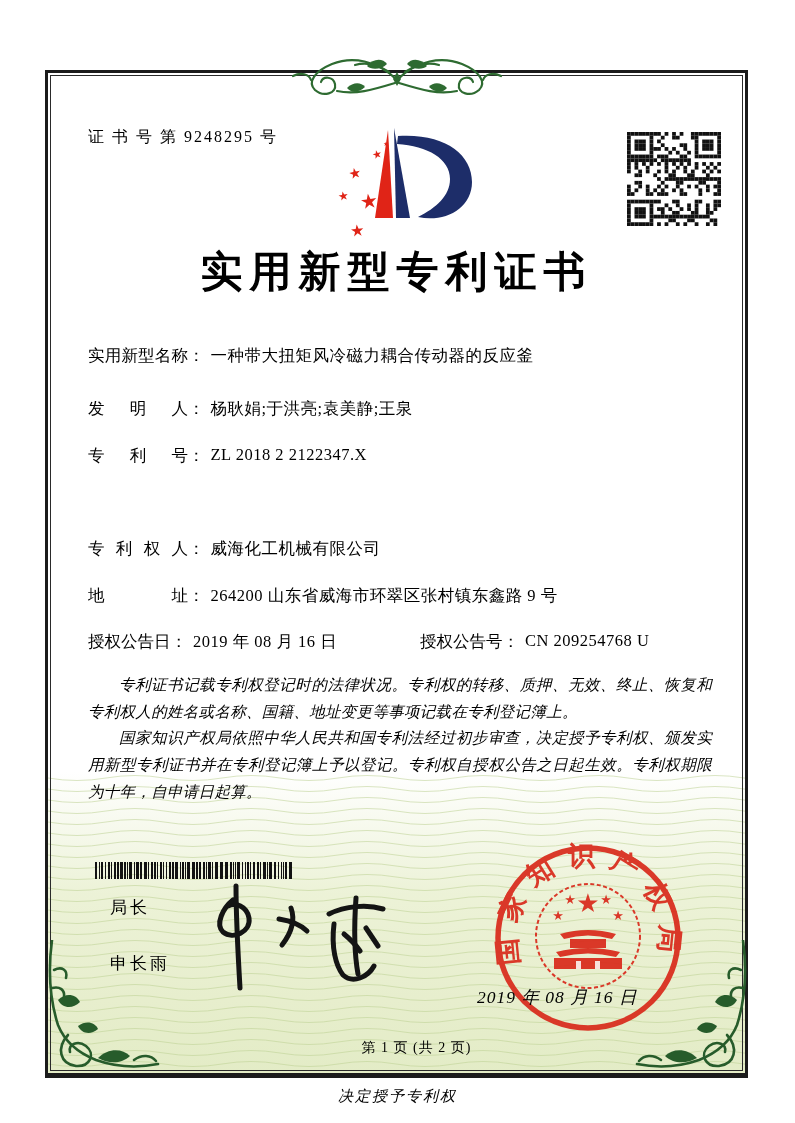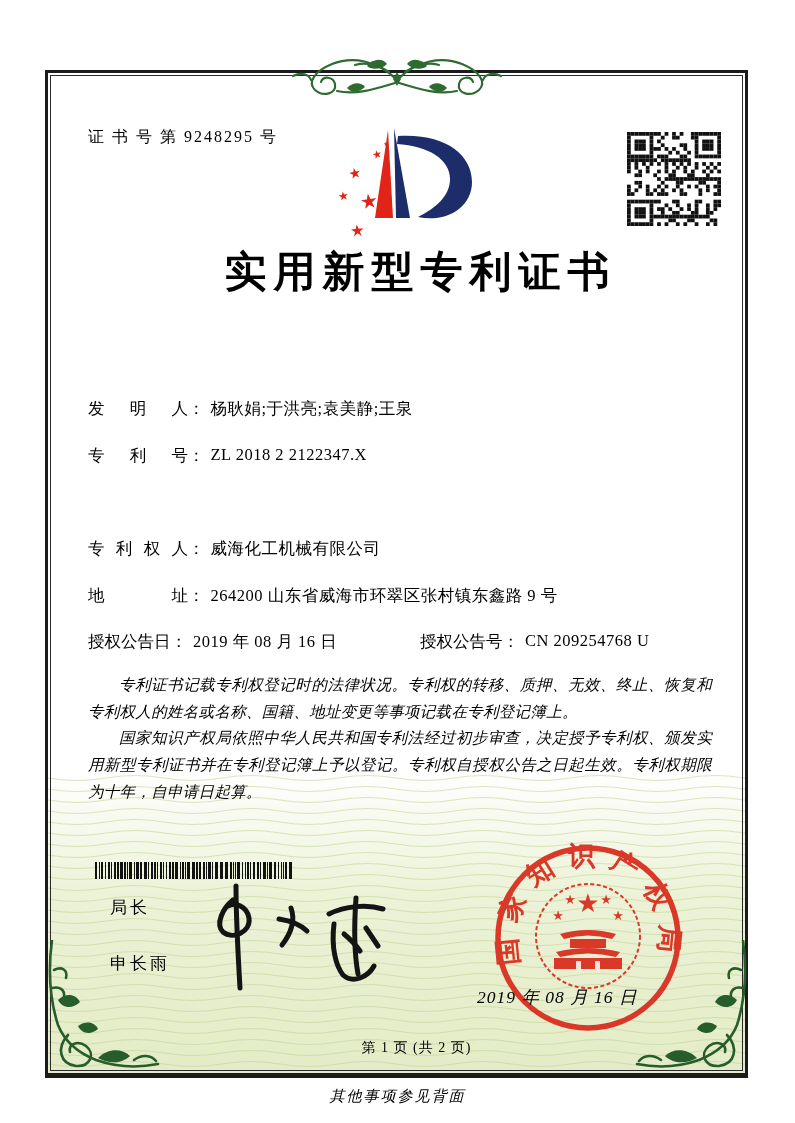--- a/index.html
+++ b/index.html
@@ -14,21 +14,21 @@
   
   .green-zone{position:absolute;left:48px;top:772px;width:697px;height:303px;z-index:1;
     background:linear-gradient(to bottom,rgba(235,241,212,0) 0%,rgba(233,240,208,0.85) 40%,#e7eecd 75%,#e3ecc6 100%);}
   .green-zone svg{position:absolute;left:0;top:0;width:100%;height:100%;}
 
   .abs{position:absolute;z-index:4;}
 
   .cert-no{left:88px;top:127px;font-size:16px;letter-spacing:2px;}
 
   .title{left:45px;top:244px;width:703px;text-align:center;font-size:42px;font-weight:bold;
-         letter-spacing:7px;padding-left:24px;}
+         letter-spacing:7px;}
 
   .frow{left:88px;width:640px;font-size:16.5px;white-space:nowrap;}
   .flabel{display:inline-block;width:100px;text-align:justify;text-align-last:justify;vertical-align:top;}
   .fcolon{display:inline-block;vertical-align:top;}
   .fvalue{display:inline-block;margin-left:6px;vertical-align:top;letter-spacing:0.5px;}
   .gpair1{display:inline-block;width:332px;}
 
   .paras{left:88px;top:672px;width:624px;font-size:15.5px;line-height:1.72;text-align:justify;
          font-style:italic;letter-spacing:0.3px;}
   .paras p{margin:0;text-indent:2em;}
@@ -436,20 +436,23 @@
       <rect x="40" y="96" width="4" height="4" fill="#111"></rect>
       <rect x="52" y="96" width="4" height="4" fill="#111"></rect>
       <rect x="60" y="96" width="4" height="4" fill="#111"></rect>
       <rect x="72" y="96" width="4" height="4" fill="#111"></rect>
       <rect x="84" y="96" width="4" height="4" fill="#111"></rect>
       <rect x="92" y="96" width="4" height="4" fill="#111"></rect>
     </svg>
 
   <div class="abs title">实用新型专利证书</div>
 
+  <div class="abs frow" style="top:345px;">
+    <span class="flabel">实用新型名称</span><span class="fcolon">：</span><span class="fvalue">一种带大扭矩风冷磁力耦合传动器的反应釜</span>
+  </div>
   <div class="abs frow" style="top:398px;">
     <span class="flabel">发明人</span><span class="fcolon">：</span><span class="fvalue">杨耿娟;于洪亮;袁美静;王泉</span>
   </div>
   <div class="abs frow" style="top:445px;">
     <span class="flabel">专利号</span><span class="fcolon">：</span><span class="fvalue">ZL 2018 2 2122347.X</span>
   </div>
   <div class="abs frow" style="top:538px;">
     <span class="flabel">专利权人</span><span class="fcolon">：</span><span class="fvalue">威海化工机械有限公司</span>
   </div>
   <div class="abs frow" style="top:585px;">
@@ -565,15 +568,15 @@
       <path d="M66 112 Q98 104 130 112 L126 117 Q98 110 70 117 Z" fill="#d92b1c"></path>
       <rect x="64" y="118" width="68" height="11" fill="#d92b1c"></rect>
       <rect x="86" y="121" width="5" height="8" fill="#ffffff" opacity="0.85"></rect>
       <rect x="105" y="121" width="5" height="8" fill="#ffffff" opacity="0.85"></rect>
     </g>
   </svg>
 
   <div class="abs seal-date">2019 年 08 月 16 日</div>
 
   <div class="abs page-info">第 1 页 (共 2 页)</div>
-  <div class="abs back-note">其他事项参见背面</div>
+  <div class="abs back-note">决定授予专利权</div>
 
 </div>
 
 </body></html>

